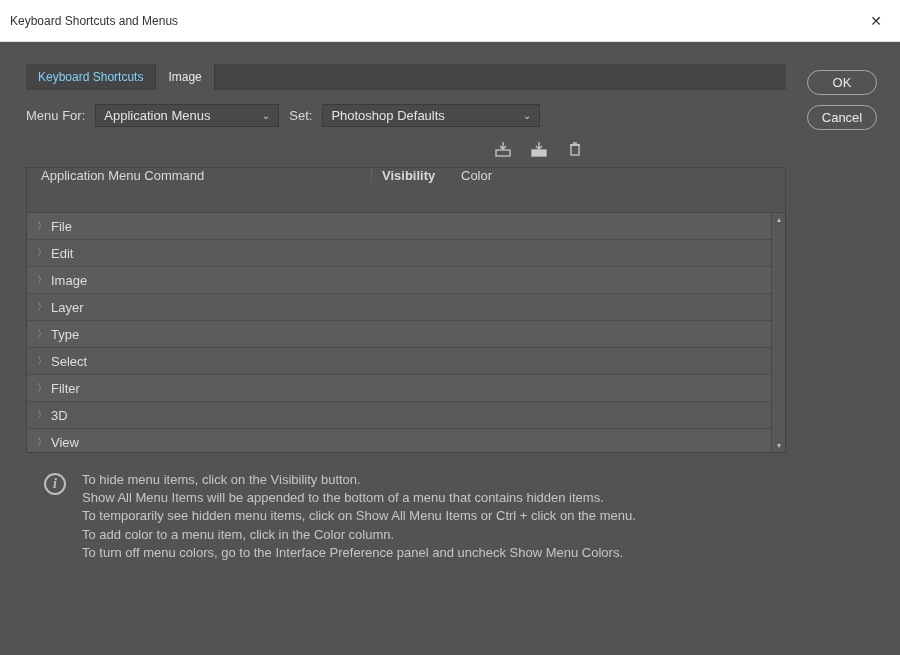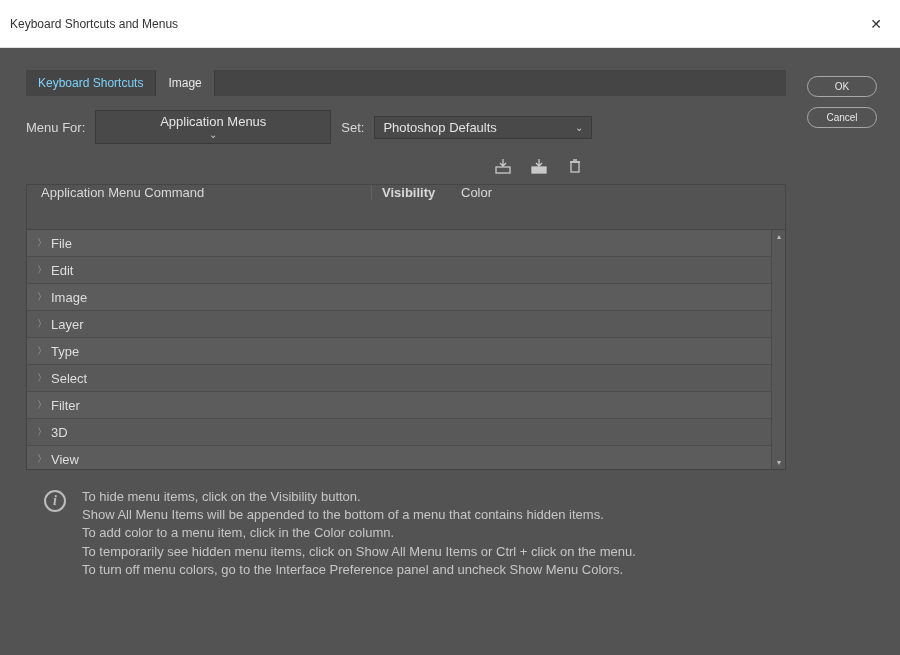--- a/index.html
+++ b/index.html
@@ -1,30 +1,30 @@
 <!DOCTYPE html>
 <html><head>
 <meta charset="utf-8">
 <style>
 * { box-sizing: border-box; margin: 0; padding: 0; font-family: "Segoe UI", Tahoma, sans-serif; }
 body { width: 900px; height: 655px; background: #535353; overflow: hidden; }
-.titlebar { height: 48px; background: #fff; display: flex; align-items: center; padding: 0 10px; border-bottom: 1px solid #ddd; }
+.titlebar { height: 42px; background: #fff; display: flex; align-items: center; padding: 0 10px; border-bottom: 1px solid #ddd; }
 .titlebar-title { font-size: 12px; color: #333; }
 .titlebar-close { margin-left: auto; font-size: 14px; color: #333; cursor: pointer; padding: 4px 8px; }
 .dialog-body { padding: 22px 20px 20px 26px; display: flex; gap: 18px; height: calc(100% - 30px); }
 .main-col { flex: 1; display: flex; flex-direction: column; }
 .side-col { width: 76px; display: flex; flex-direction: column; gap: 10px; align-items: center; padding-top: 6px; }
-.btn { border: 1px solid #a8a8a8; background: transparent; color: #e8e8e8; font-size: 10px; padding: 4px 0; width: 70px; border-radius: 14px; cursor: pointer; text-align: center; }
+.btn { border: 1px solid #a8a8a8; background: transparent; color: #e8e8e8; font-size: 13px; padding: 4px 0; width: 70px; border-radius: 14px; cursor: pointer; text-align: center; }
 .tabstrip { display: flex; background: #454545; height: 26px; align-items: flex-end; }
 .tab { font-size: 12px; color: #7dd3fc; padding: 6px 12px; cursor: pointer; background: #454545; border-right: 1px solid #3a3a3a; }
 .tab.active { background: #535353; color: #e8e8e8; }
 .controls-row { display: flex; align-items: center; gap: 10px; padding: 14px 0 10px 0; }
 .ctl-label { font-size: 13px; color: #d9d9d9; }
 .select { display: flex; align-items: center; justify-content: space-between; background: #494949; border: 1px solid #3a3a3a; color: #e4e4e4; font-size: 13px; padding: 3px 8px; cursor: pointer; }
-.select.menu-for { width: 236px; flex-direction: column; }
+.select.menu-for { width: 184px; }
 .select.set { width: 218px; }
 .chev { font-size: 10px; color: #ccc; }
 .icon-row { display: flex; justify-content: flex-end; gap: 14px; padding: 2px 200px 8px 0; }
 .icon-btn { width: 22px; height: 20px; display: flex; align-items: center; justify-content: center; cursor: pointer; }
 .icon-btn svg { stroke: #c9c9c9; fill: none; }
 .list-header { display: flex; background: #535353; border: 1px solid #454545; height: 46px; align-items: flex-start; padding: 0 14px; }
 .hdr-cmd { flex: 1; font-size: 13px; color: #d8d8d8; }
 .hdr-vis { width: 80px; font-size: 13px; color: #d8d8d8; border-left: 1px solid #616161; padding-left: 10px; font-weight: bold; }
 .hdr-col { width: 320px; font-size: 13px; color: #d8d8d8; padding-left: 10px; }
 .menu-list { border: 1px solid #424242; border-top: none; background: #5a5a5a; height: 240px; position: relative; display: flex; }
@@ -141,22 +141,22 @@
         <div class="scroll-up">▴</div>
         <div class="scroll-down">▾</div>
       </div>
     </div>
 
     <div class="info-box">
       <div class="info-icon">i</div>
       <div class="info-text">
         <div>To hide menu items, click on the Visibility button.</div>
         <div>Show All Menu Items will be appended to the bottom of a menu that contains hidden items.</div>
+        <div>To temporarily see hidden menu items, click on Show All Menu Items or Ctrl + click on the menu.</div>
         <div>To add color to a menu item, click in the Color column.</div>
-        <div>To temporarily see hidden menu items, click on Show All Menu Items or Ctrl + click on the menu.</div>
         <div>To turn off menu colors, go to the Interface Preference panel and uncheck Show Menu Colors.</div>
       </div>
     </div>
 
   </div>
 
   <div class="side-col">
     <button class="btn">OK</button>
     <button class="btn">Cancel</button>
   </div>

